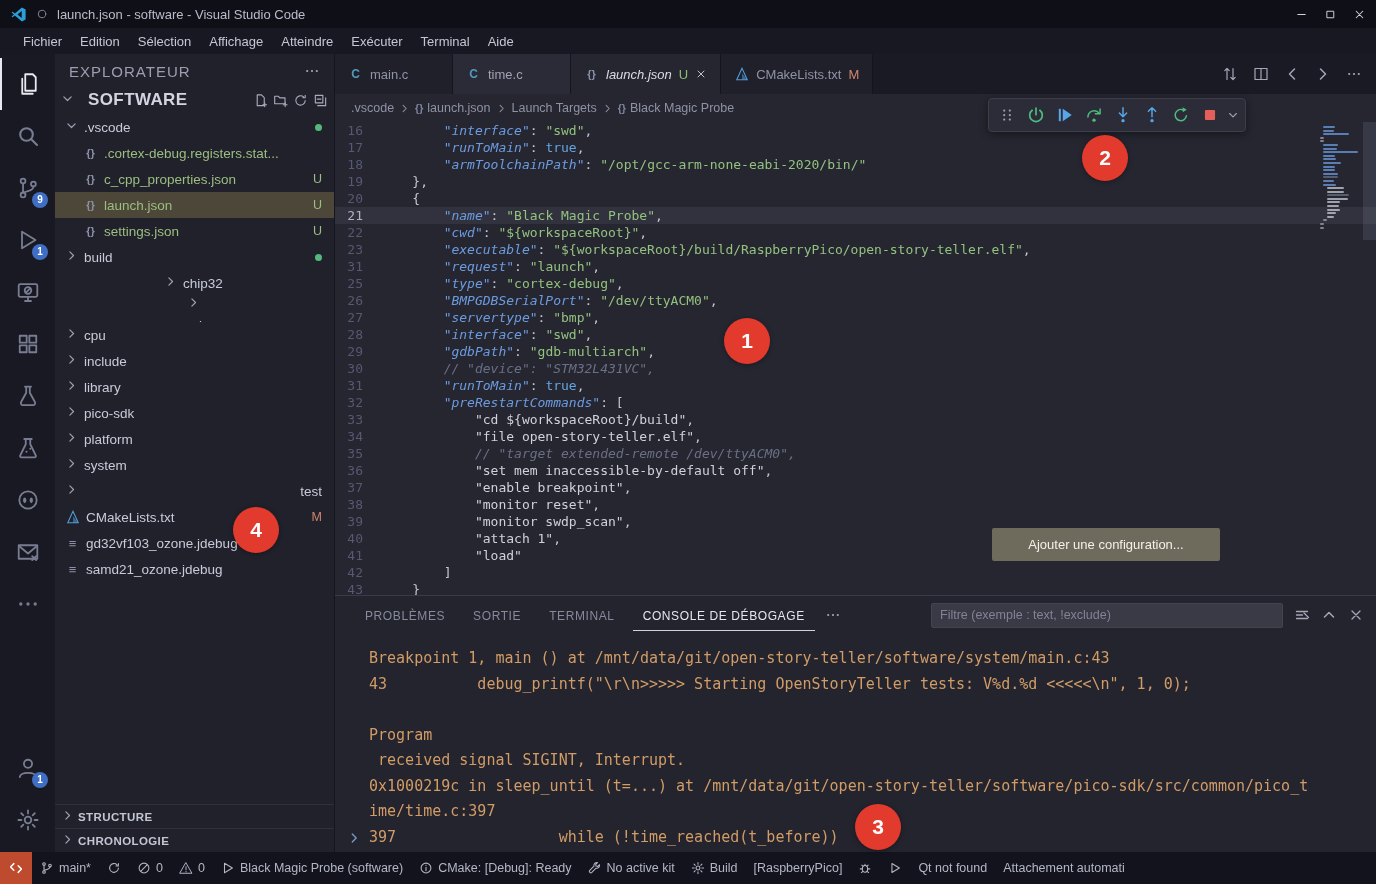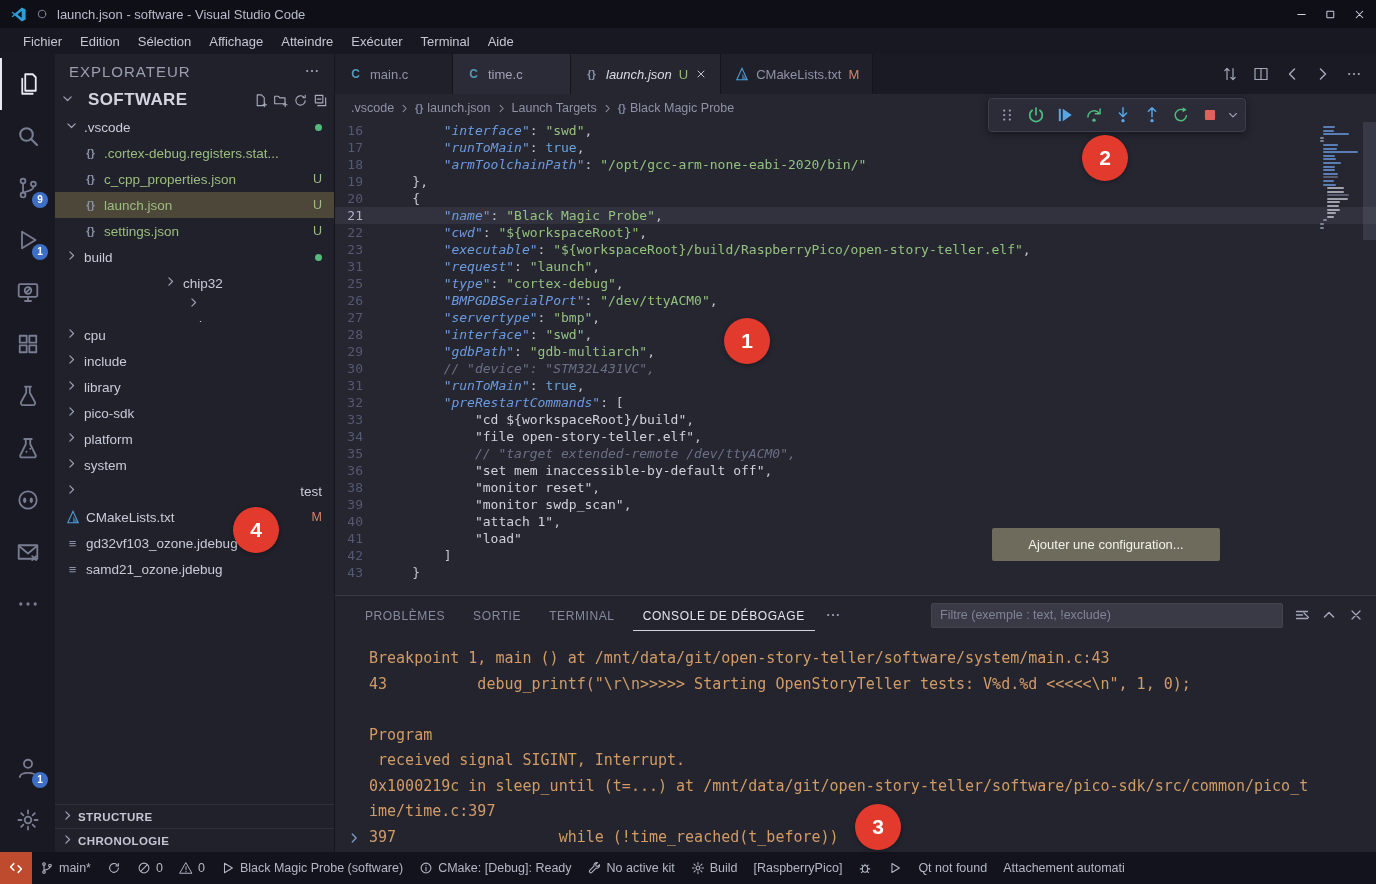--- a/index.html
+++ b/index.html
@@ -532,20 +532,21 @@
           <div class="cline"><span class="lnum">27</span><span class="ltext">        <span class="tok-k">"servertype"</span><span class="tok-p">: </span><span class="tok-s">"bmp"</span><span class="tok-p">,</span></span></div>
           <div class="cline"><span class="lnum">28</span><span class="ltext">        <span class="tok-k">"interface"</span><span class="tok-p">: </span><span class="tok-s">"swd"</span><span class="tok-p">,</span></span></div>
           <div class="cline"><span class="lnum">29</span><span class="ltext">        <span class="tok-k">"gdbPath"</span><span class="tok-p">: </span><span class="tok-s">"gdb-multiarch"</span><span class="tok-p">,</span></span></div>
           <div class="cline"><span class="lnum">30</span><span class="ltext">        <span class="tok-c">// "device": "STM32L431VC",</span></span></div>
           <div class="cline"><span class="lnum">31</span><span class="ltext">        <span class="tok-k">"runToMain"</span><span class="tok-p">: </span><span class="tok-b">true</span><span class="tok-p">,</span></span></div>
           <div class="cline"><span class="lnum">32</span><span class="ltext">        <span class="tok-k">"preRestartCommands"</span><span class="tok-p">: [</span></span></div>
           <div class="cline"><span class="lnum">33</span><span class="ltext">            <span class="tok-w">"cd ${workspaceRoot}/build"</span><span class="tok-p">,</span></span></div>
           <div class="cline"><span class="lnum">34</span><span class="ltext">            <span class="tok-w">"file open-story-teller.elf"</span><span class="tok-p">,</span></span></div>
           <div class="cline"><span class="lnum">35</span><span class="ltext">            <span class="tok-c">// "target extended-remote /dev/ttyACM0",</span></span></div>
           <div class="cline"><span class="lnum">36</span><span class="ltext">            <span class="tok-w">"set mem inaccessible-by-default off"</span><span class="tok-p">,</span></span></div>
+          <div class="cline"><span class="lnum">37</span><span class="ltext">            <span class="tok-w">"enable breakpoint"</span><span class="tok-p">,</span></span></div>
           <div class="cline"><span class="lnum">38</span><span class="ltext">            <span class="tok-w">"monitor reset"</span><span class="tok-p">,</span></span></div>
           <div class="cline"><span class="lnum">39</span><span class="ltext">            <span class="tok-w">"monitor swdp_scan"</span><span class="tok-p">,</span></span></div>
           <div class="cline"><span class="lnum">40</span><span class="ltext">            <span class="tok-w">"attach 1"</span><span class="tok-p">,</span></span></div>
           <div class="cline"><span class="lnum">41</span><span class="ltext">            <span class="tok-w">"load"</span></span></div>
           <div class="cline"><span class="lnum">42</span><span class="ltext">        <span class="tok-p">]</span></span></div>
           <div class="cline"><span class="lnum">43</span><span class="ltext">    <span class="tok-p">}</span></span></div>
         </div>
       <div class="minimap" id="minimap">
           <div class="mm-line" style="margin-left: 7.2px; width: 11.34px; background: rgb(108, 156, 224);"></div>
           <div class="mm-line" style="margin-left: 7.2px; width: 10.92px; background: rgb(108, 156, 224);"></div>

